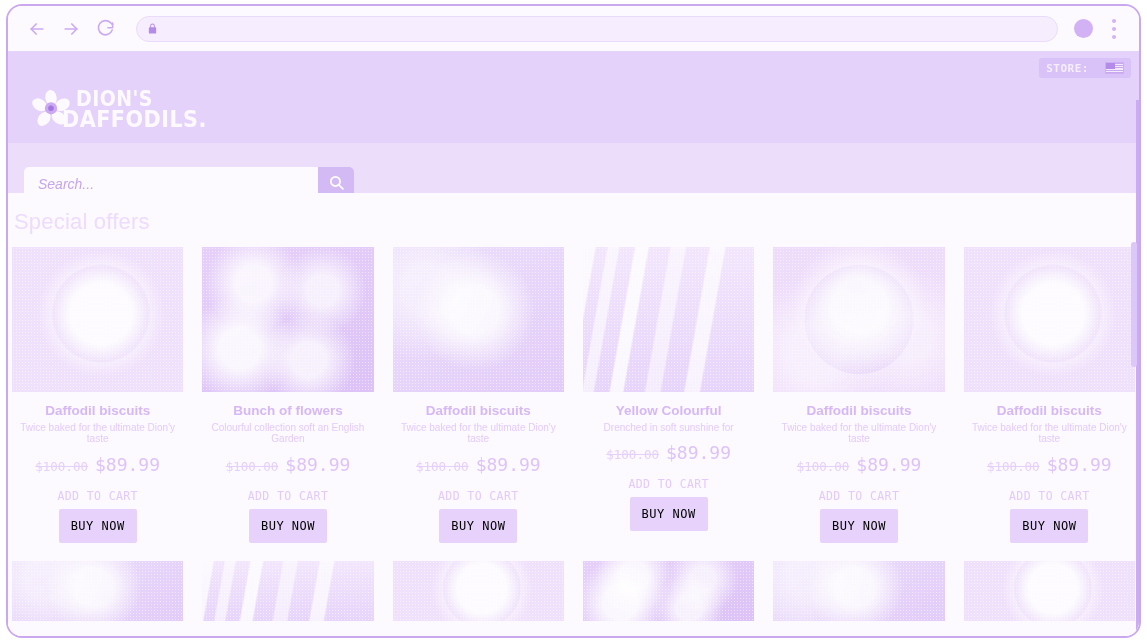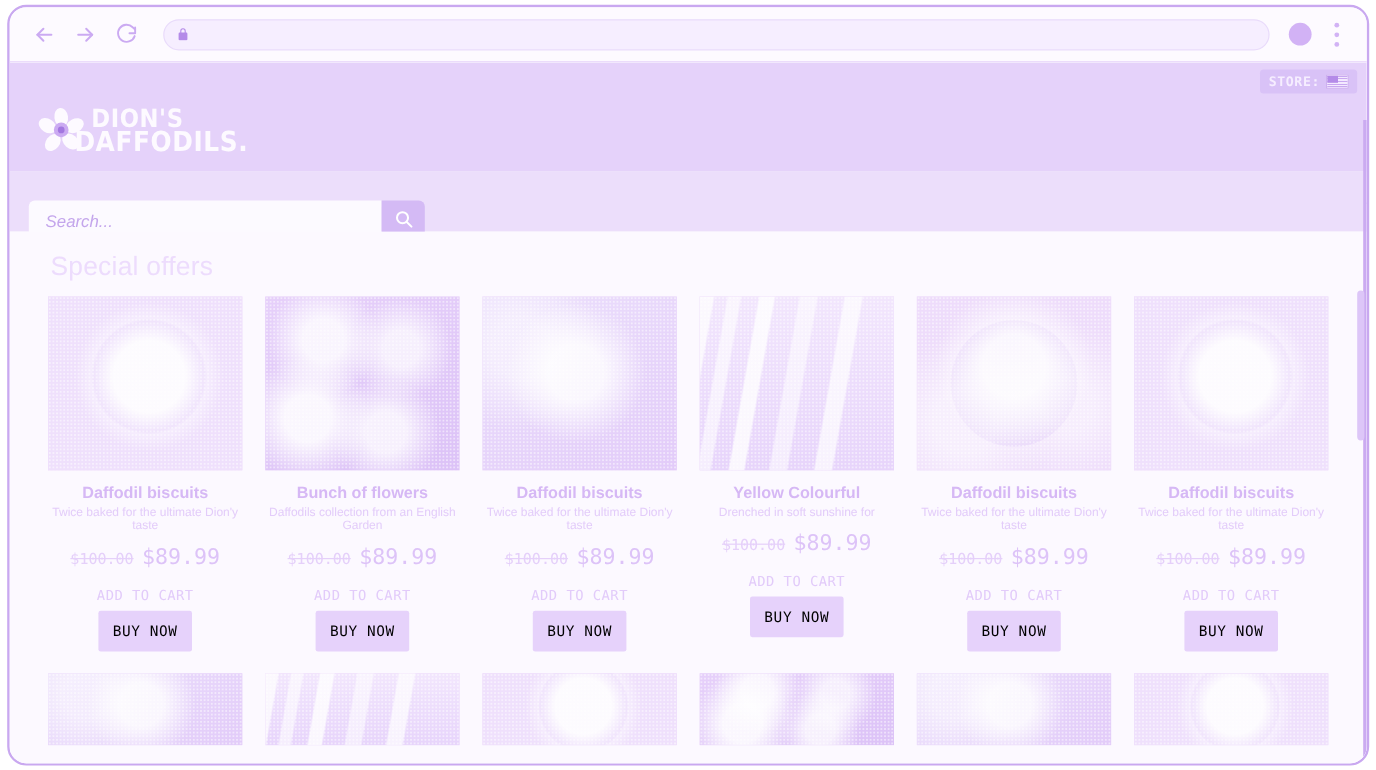--- a/index.html
+++ b/index.html
@@ -81,21 +81,21 @@
   .site-header {
     position: relative;
     height: 91px;
     background: #e5d2fa;
   }
   .storebar {
     position: absolute; right: 8px; top: 6px;
     height: 20px;
     background: #d9c2f7;
     border-radius: 3px;
-    display: flex; align-items: center; gap: 5px;
+    display: flex; align-items: center; gap: 16px;
     padding: 0 7px;
   }
   .storebar .store-label {
     font-family: "DejaVu Sans Mono", monospace;
     font-size: 11px; letter-spacing: .5px;
     color: #f6eeff; font-weight: bold;
   }
   .flag {
     width: 19px; height: 12px;
     background: #f3e9ff;
@@ -194,21 +194,21 @@
     border-radius: 0 5px 5px 0;
     display: flex; align-items: center; justify-content: center;
     color: #ffffff;
   }
 
   
   .content {
     position: relative;
     height: 445px;
     background: #fcf9ff;
-    padding: 0 32px;
+    padding: 0 4px;
   }
   .section-title {
     font-size: 22px;
     color: #eddcfd;
     font-weight: normal;
     padding-top: 16px;
     padding-left: 2px;
     letter-spacing: .2px;
   }
 
@@ -480,21 +480,21 @@
             <button class="buy">Buy Now</button>
           </div>
         </div>
 
         <div class="card">
           <div class="thumb v2">
               <span class="halftone"></span>
               <span class="dots"></span>
             </div>
           <div class="ptitle">Bunch of flowers</div>
-          <div class="pdesc">Daffodils collection from an English Garden</div>
+          <div class="pdesc">Colourful collection soft an English Garden</div>
           <div class="prices">
             <span class="old">$100.00</span>
             <span class="new">$89.99</span>
           </div>
           <div class="actions">
             <button class="atc">Add to Cart</button>
             <button class="buy">Buy Now</button>
           </div>
         </div>
 

